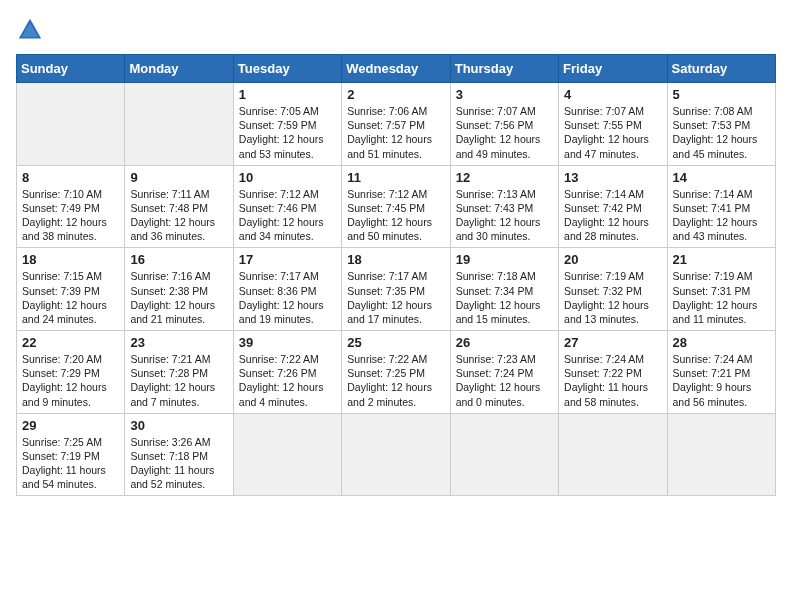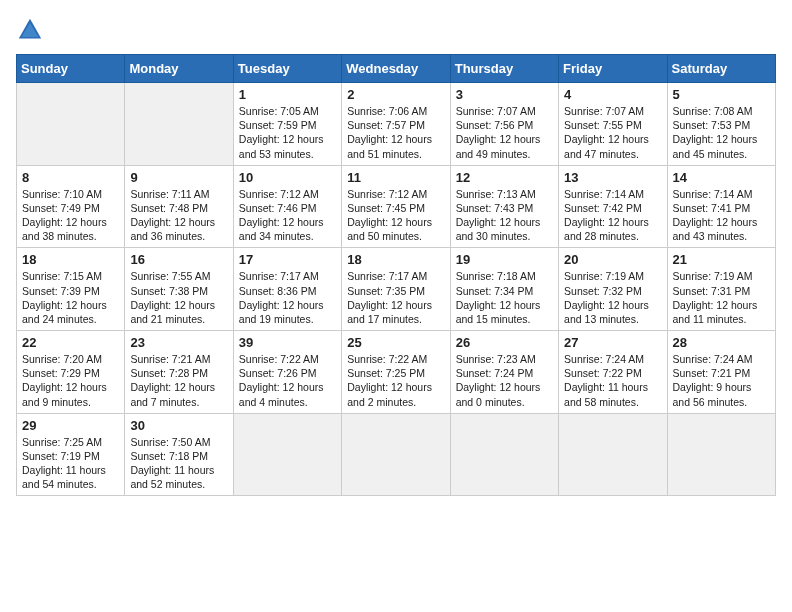--- a/index.html
+++ b/index.html
@@ -202,22 +202,22 @@
       </tr>
       <tr>
         <td>
         <span class="day-num">18</span>
         <span class="cell-line">Sunrise: 7:15 AM</span>
         <span class="cell-line">Sunset: 7:39 PM</span>
         <span class="cell-line">Daylight: 12 hours and 24 minutes.</span>
       </td>
         <td>
         <span class="day-num">16</span>
-        <span class="cell-line">Sunrise: 7:55 AM</span>
-        <span class="cell-line">Sunset: 7:38 PM</span>
+        <span class="cell-line">Sunrise: 7:16 AM</span>
+        <span class="cell-line">Sunset: 2:38 PM</span>
         <span class="cell-line">Daylight: 12 hours and 21 minutes.</span>
       </td>
         <td>
         <span class="day-num">17</span>
         <span class="cell-line">Sunrise: 7:17 AM</span>
         <span class="cell-line">Sunset: 8:36 PM</span>
         <span class="cell-line">Daylight: 12 hours and 19 minutes.</span>
       </td>
         <td>
         <span class="day-num">18</span>
@@ -290,21 +290,21 @@
       </tr>
       <tr>
         <td>
         <span class="day-num">29</span>
         <span class="cell-line">Sunrise: 7:25 AM</span>
         <span class="cell-line">Sunset: 7:19 PM</span>
         <span class="cell-line">Daylight: 11 hours and 54 minutes.</span>
       </td>
         <td>
         <span class="day-num">30</span>
-        <span class="cell-line">Sunrise: 7:50 AM</span>
+        <span class="cell-line">Sunrise: 3:26 AM</span>
         <span class="cell-line">Sunset: 7:18 PM</span>
         <span class="cell-line">Daylight: 11 hours and 52 minutes.</span>
       </td>
         <td class="empty"></td>
         <td class="empty"></td>
         <td class="empty"></td>
         <td class="empty"></td>
         <td class="empty"></td>
       </tr>
     </tbody>

